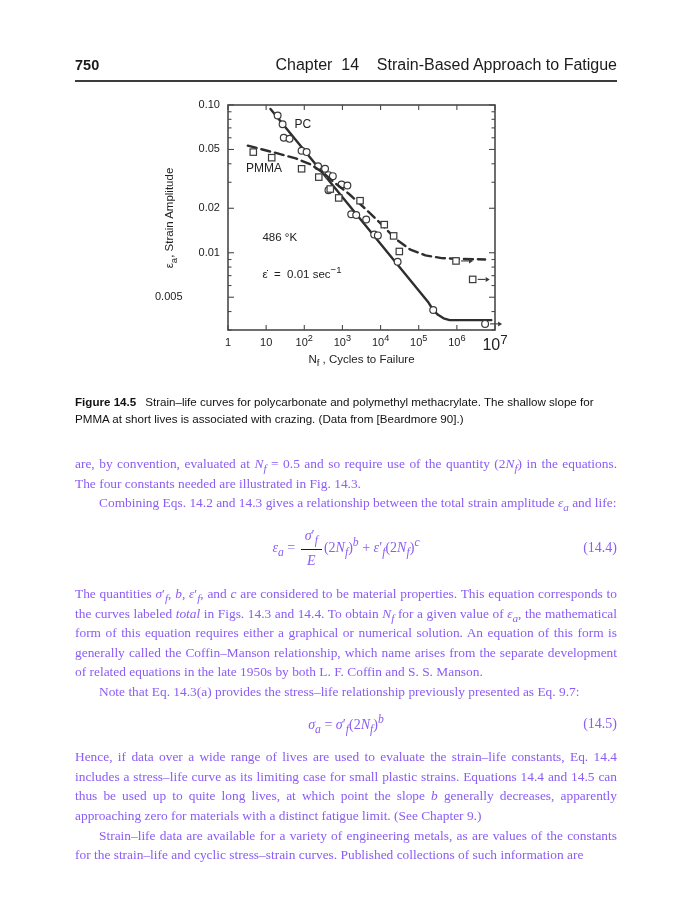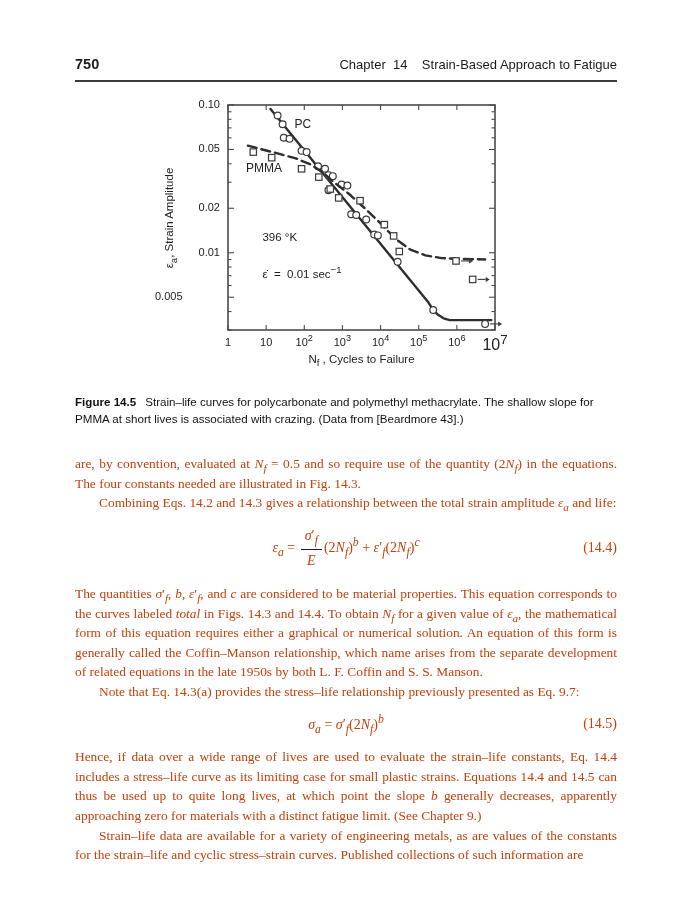--- a/index.html
+++ b/index.html
@@ -3,35 +3,35 @@
 <meta charset="utf-8">
 <style>
   html,body{margin:0;padding:0;background:#e8e8e8;}
   .page{position:relative;width:690px;height:900px;background:#ffffff;overflow:hidden;
         color:#1b1b1b;}
   
   .hdr{position:absolute;left:75px;top:56px;width:542px;display:flex;
        justify-content:space-between;align-items:baseline;
        font-family:"Liberation Sans",sans-serif;}
   .pagenum{font-weight:bold;font-size:14.5px;}
-  .chapter{font-size:13px;white-space:pre;padding-left:20px;}
+  .chapter{font-size:16px;white-space:pre;padding-left:20px;}
   .rule{position:absolute;left:75px;top:80px;width:542px;height:2px;background:#3c3c3c;}
   
   .figure{position:absolute;left:155px;top:92px;width:400px;height:300px;}
   .clab{position:absolute;font-family:"Liberation Sans",sans-serif;color:#222;
         white-space:nowrap;line-height:1.15;}
   
   .caption{position:absolute;left:75px;top:393px;width:542px;
            font-family:"Liberation Sans",sans-serif;font-size:11.6px;line-height:1.5;
            color:#111;}
   .caption b{margin-right:9px;}
   
   .bodytext{position:absolute;left:75px;top:454px;width:542px;
             font-family:"Liberation Serif",serif;font-size:13.4px;line-height:19.6px;
-            text-align:justify;color:#c2410c;}
+            text-align:justify;color:#8b5cf6;}
   .bodytext p{margin:0;}
   .bodytext p.indent{text-indent:24px;}
   .eqrow{position:relative;margin:13px 0;text-align:center;font-size:14px;}
   .eqrow .eqnum{position:absolute;right:0;top:50%;transform:translateY(-50%);text-align:center;}
   .frac{display:inline-block;text-align:center;vertical-align:middle;margin:0 2px;}
   .frac .num{display:block;padding:0 4px 4px;border-bottom:1.3px solid #1b1b1b;}
   .frac .den{display:block;padding-top:1px;}
   sub,sup{line-height:0;}
 </style>
 </head>
@@ -148,28 +148,28 @@
       <span class="clab" style="left: 247.714px; top: 244px; width: 32px; text-align: center; font-size: 11px;">10<sup>5</sup></span>
       <span class="clab" style="left: 285.857px; top: 244px; width: 32px; text-align: center; font-size: 11px;">10<sup>6</sup></span>
       <span class="clab" style="left: 324px; top: 244px; width: 32px; text-align: center; font-size: 16px;">10<sup>7</sup></span>
       <span class="clab" style="left: 0px; top: 6px; width: 65px; text-align: right; font-size: 11px;">0.10</span>
       <span class="clab" style="left: 0px; top: 50.4761px; width: 65px; text-align: right; font-size: 11px;">0.05</span>
       <span class="clab" style="left: 0px; top: 109.27px; width: 65px; text-align: right; font-size: 11px;">0.02</span>
       <span class="clab" style="left: 0px; top: 153.746px; width: 65px; text-align: right; font-size: 11px;">0.01</span>
       <span class="clab" style="left: 0px; top: 198.223px; width: 65px; text-align: left; font-size: 11px;">0.005</span>
       <span class="clab" style="left: 116.5px; top: 261px; width: 180px; text-align: center; font-size: 11.5px;">N<sub>f</sub> , Cycles to Failure</span>
       <span class="clab" style="left: 15px; top: 125.5px; transform: translate(-50%, -50%) rotate(-90deg); font-size: 11.5px;">ε<sub>a</sub>, Strain Amplitude</span>
-      <span class="clab" style="left: 107.446px; top: 139.428px; font-size: 11.5px;">396 °K</span>
+      <span class="clab" style="left: 107.446px; top: 139.428px; font-size: 11.5px;">486 °K</span>
       <span class="clab" style="left: 107.446px; top: 152.476px; font-size: 11.5px; margin-top: 24px;">ε̇ &nbsp;= &nbsp;0.01 sec<sup>−1</sup></span>
       <span class="clab" style="left: 147.904px; top: 33.1936px; transform: translate(-50%, -50%); font-size: 12px;">PC</span>
       <span class="clab" style="left: 109.025px; top: 76.7967px; transform: translate(-50%, -50%); font-size: 12px;">PMMA</span>
     </div>
 
   <div class="caption">
-    <b>Figure 14.5</b><span>Strain–life curves for polycarbonate and polymethyl methacrylate. The shallow slope for PMMA at short lives is associated with crazing. (Data from [Beardmore 43].)</span>
+    <b>Figure 14.5</b><span>Strain–life curves for polycarbonate and polymethyl methacrylate. The shallow slope for PMMA at short lives is associated with crazing. (Data from [Beardmore 90].)</span>
   </div>
 
   <div class="bodytext">
     <p>are, by convention, evaluated at <i>N<sub>f</sub></i> = 0.5 and so require use of the quantity (2<i>N<sub>f</sub></i>) in the equations. The four constants needed are illustrated in Fig. 14.3.</p>
     <p class="indent">Combining Eqs. 14.2 and 14.3 gives a relationship between the total strain amplitude <i>ε<sub>a</sub></i> and life:</p>
     <div class="eqrow">
       <span><i>ε<sub>a</sub></i> = <span class="frac"><span class="num"><i>σ</i>′<sub><i>f</i></sub></span><span class="den"><i>E</i></span></span>(2<i>N<sub>f</sub></i>)<sup><i>b</i></sup> + <i>ε</i>′<sub><i>f</i></sub>(2<i>N<sub>f</sub></i>)<sup><i>c</i></sup></span>
       <span class="eqnum">(14.4)</span>
     </div>
     <p>The quantities <i>σ</i>′<sub><i>f</i></sub>, <i>b</i>, <i>ε</i>′<sub><i>f</i></sub>, and <i>c</i> are considered to be material properties. This equation corresponds to the curves labeled <i>total</i> in Figs. 14.3 and 14.4. To obtain <i>N<sub>f</sub></i> for a given value of <i>ε<sub>a</sub></i>, the mathematical form of this equation requires either a graphical or numerical solution. An equation of this form is generally called the Coffin–Manson relationship, which name arises from the separate development of related equations in the late 1950s by both L. F. Coffin and S. S. Manson.</p>

